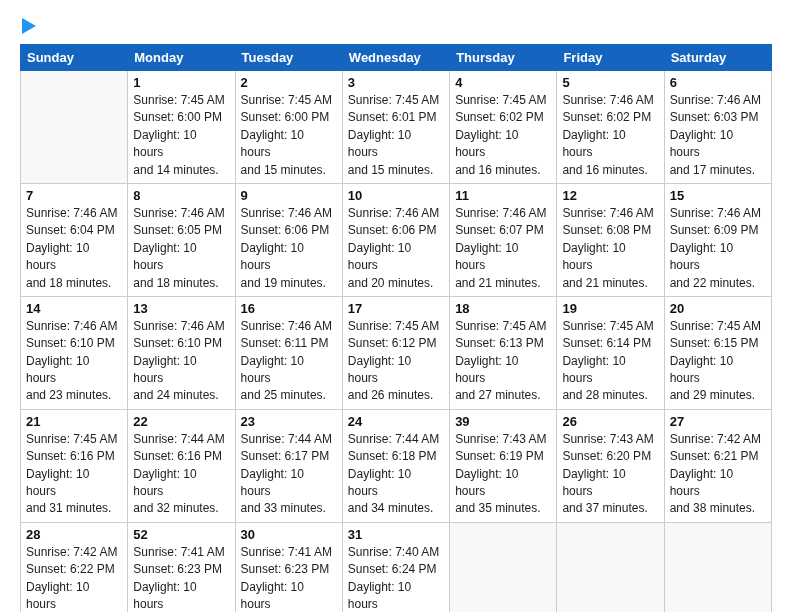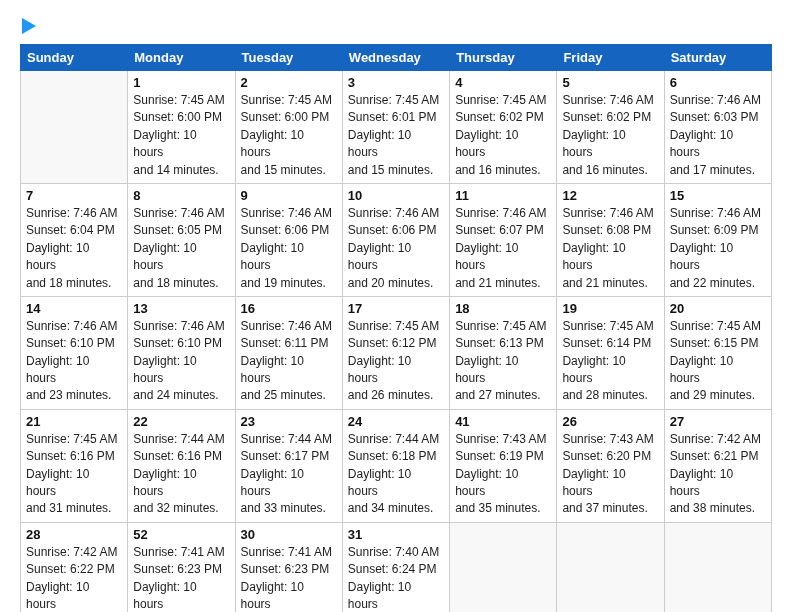--- a/index.html
+++ b/index.html
@@ -297,21 +297,21 @@
 and 33 minutes.</div>
           </td>
           <td>
             <div class="day-num">24</div>
             <div class="day-info" style="white-space: pre-line;">Sunrise: 7:44 AM
 Sunset: 6:18 PM
 Daylight: 10 hours
 and 34 minutes.</div>
           </td>
           <td>
-            <div class="day-num">41</div>
+            <div class="day-num">39</div>
             <div class="day-info" style="white-space: pre-line;">Sunrise: 7:43 AM
 Sunset: 6:19 PM
 Daylight: 10 hours
 and 35 minutes.</div>
           </td>
           <td>
             <div class="day-num">26</div>
             <div class="day-info" style="white-space: pre-line;">Sunrise: 7:43 AM
 Sunset: 6:20 PM
 Daylight: 10 hours

